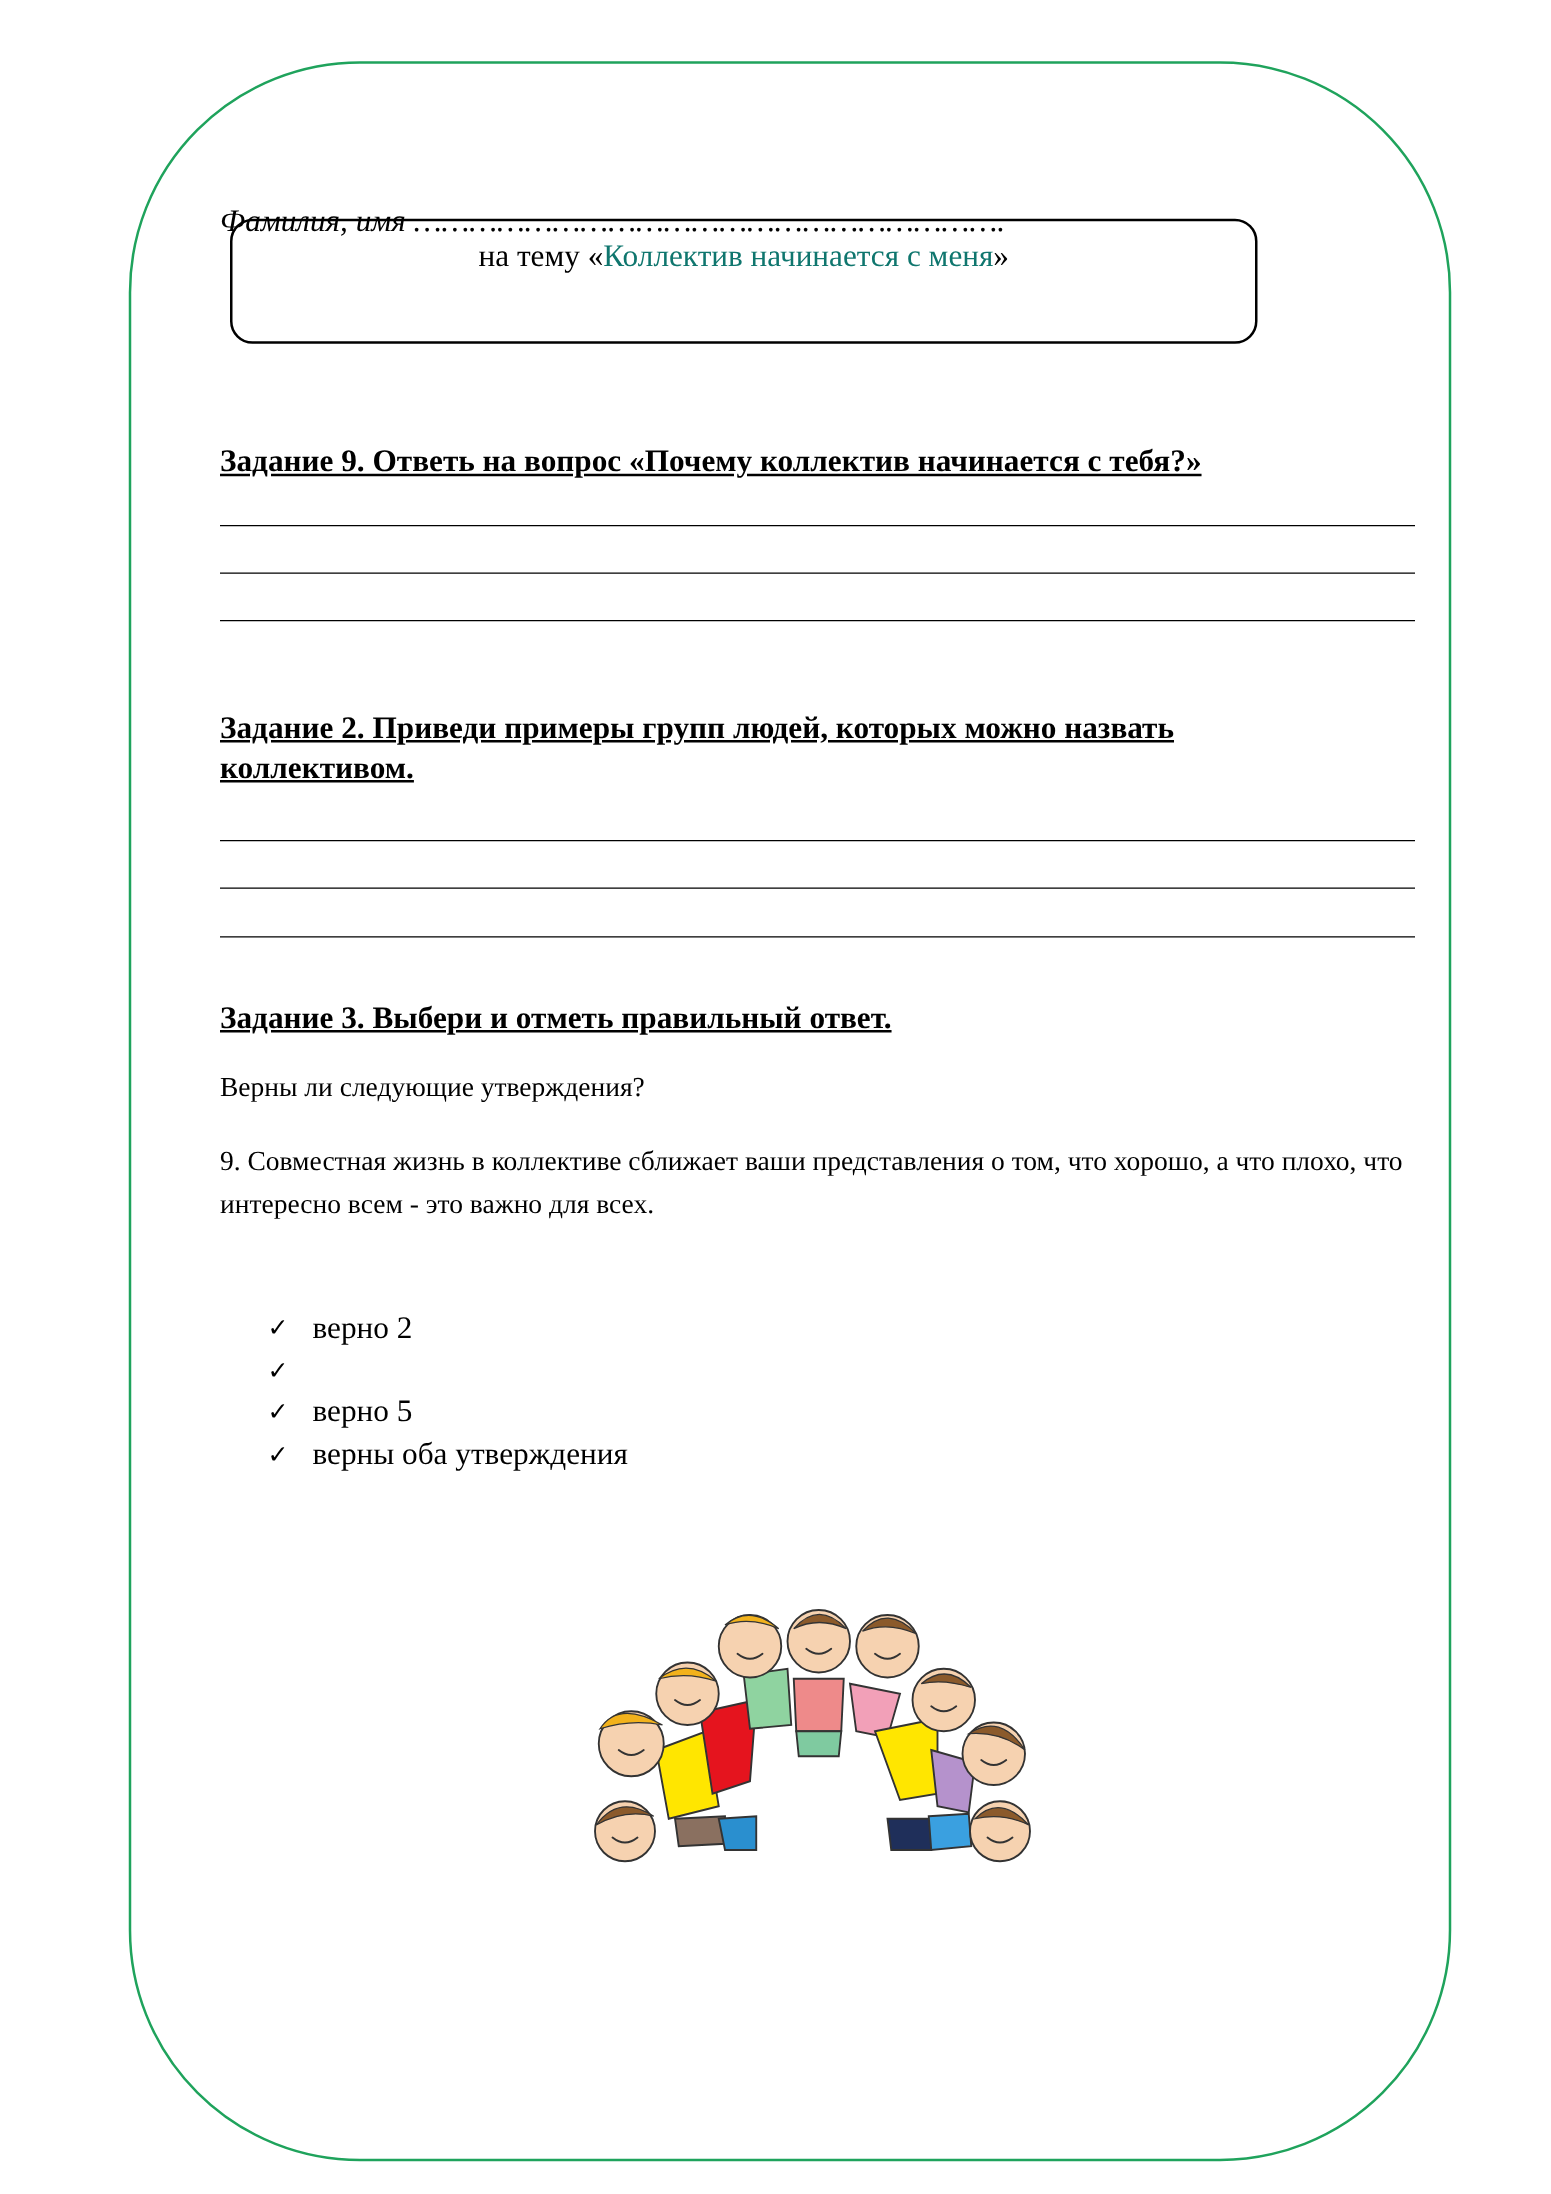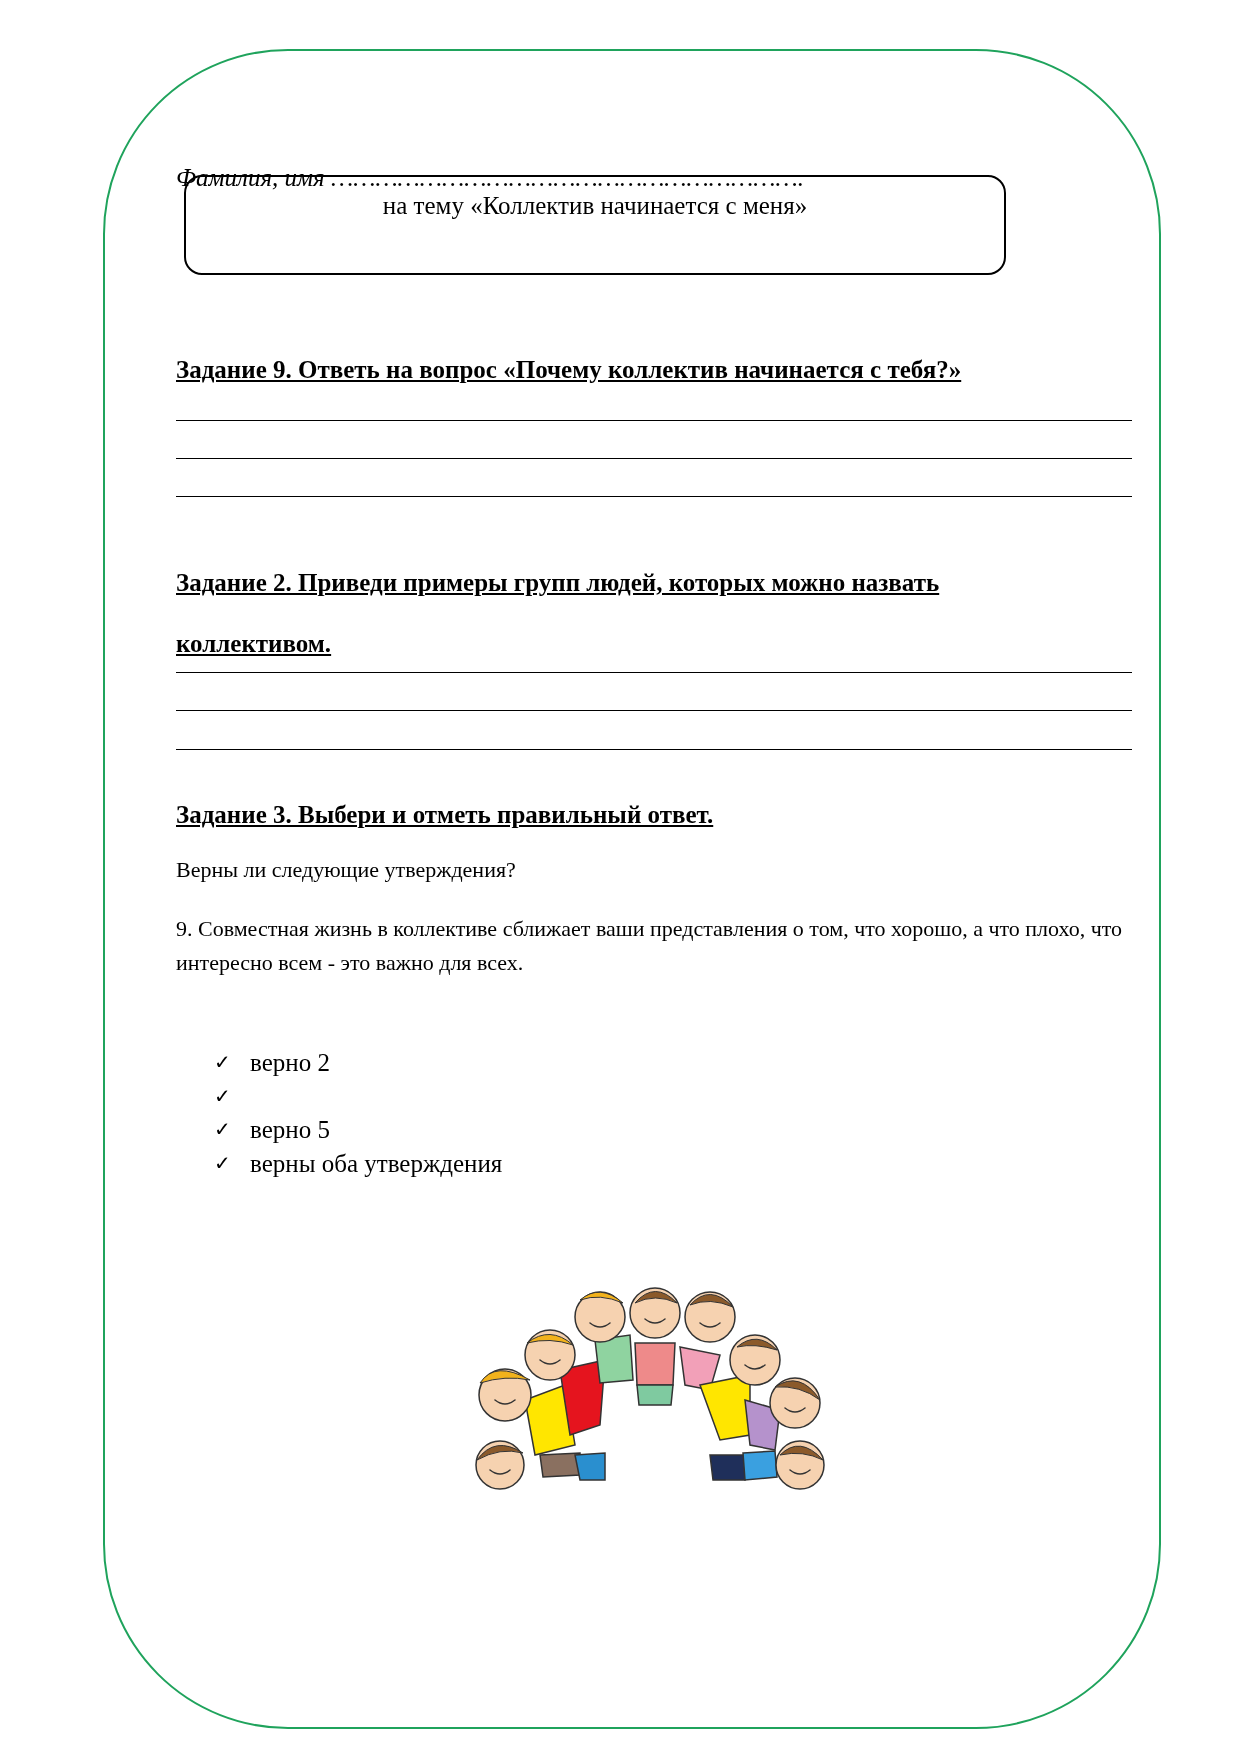--- a/index.html
+++ b/index.html
@@ -5,21 +5,21 @@
   html, body { margin: 0; padding: 0; background: #ffffff; }
   body { width: 1241px; height: 1755px; position: relative; overflow: hidden;
          font-family: "Liberation Serif", "DejaVu Serif", serif; color: #000; }
   .frame { position: absolute; left: 103px; top: 49px; width: 1058px; height: 1680px;
            border: 2px solid #1fa35c; border-radius: 185px; box-sizing: border-box; }
   .name-line { position: absolute; left: 176px; top: 119px; font-size: 25px; font-style: italic;
                white-space: nowrap; margin-top: 45px; }
   .title-box { position: absolute; left: 184px; top: 175px; width: 822px; height: 100px;
                border: 2px solid #000; border-radius: 18px; box-sizing: border-box;
                text-align: center; font-size: 25px; line-height: 38px; padding-top: 10px; }
-  .accent { color: #000000; }
+  .accent { color: #0f766e; }
   .task-title { position: absolute; left: 176px; font-size: 25px; font-weight: bold;
                 text-decoration: underline; line-height: 40px; white-space: nowrap; }
   .answer-line { position: absolute; left: 176px; width: 956px; border-bottom: 1.5px solid #000; height: 0; }
   .para { position: absolute; left: 176px; font-size: 22px; line-height: 33.5px; width: 960px; }
   .options { position: absolute; left: 214px; top: 1046px; font-size: 25px; line-height: 33.5px; }
   .opt { display: flex; align-items: center; }
   .check { width: 36px; font-family: "DejaVu Sans", sans-serif; font-size: 20px; }
   .illus { position: absolute; left: 455px; top: 1275px; width: 390px; height: 225px; }
 </style>
 </head>
@@ -35,21 +35,21 @@
 <div class="title-box">
   <div><span>на тему «</span><span class="accent">Коллектив начинается с меня</span><span>»</span></div>
 </div>
 
 <div class="task-title" style="top:350px">Задание 9. Ответь на вопрос «Почему коллектив начинается с тебя?»</div>
 <div class="answer-line" style="top:420px"></div>
 <div class="answer-line" style="top:458px"></div>
 <div class="answer-line" style="top:496px"></div>
 
 <div class="task-title" style="top:563px">Задание 2. Приведи примеры групп людей, которых можно назвать</div>
-<div class="task-title" style="top:624px">коллективом.</div>
+<div class="task-title" style="top:595px">коллективом.</div>
 <div class="answer-line" style="top:672px"></div>
 <div class="answer-line" style="top:710px"></div>
 <div class="answer-line" style="top:749px"></div>
 
 <div class="task-title" style="top:795px">Задание 3. Выбери и отметь  правильный ответ.</div>
 <div class="para" style="top:853px">Верны ли следующие утверждения?</div>
 <div class="para" style="top:912px">
   <div>9. Совместная жизнь в коллективе сближает ваши представления о том, что хорошо, а что плохо, что интересно всем - это важно для всех.</div>
 </div>
 

